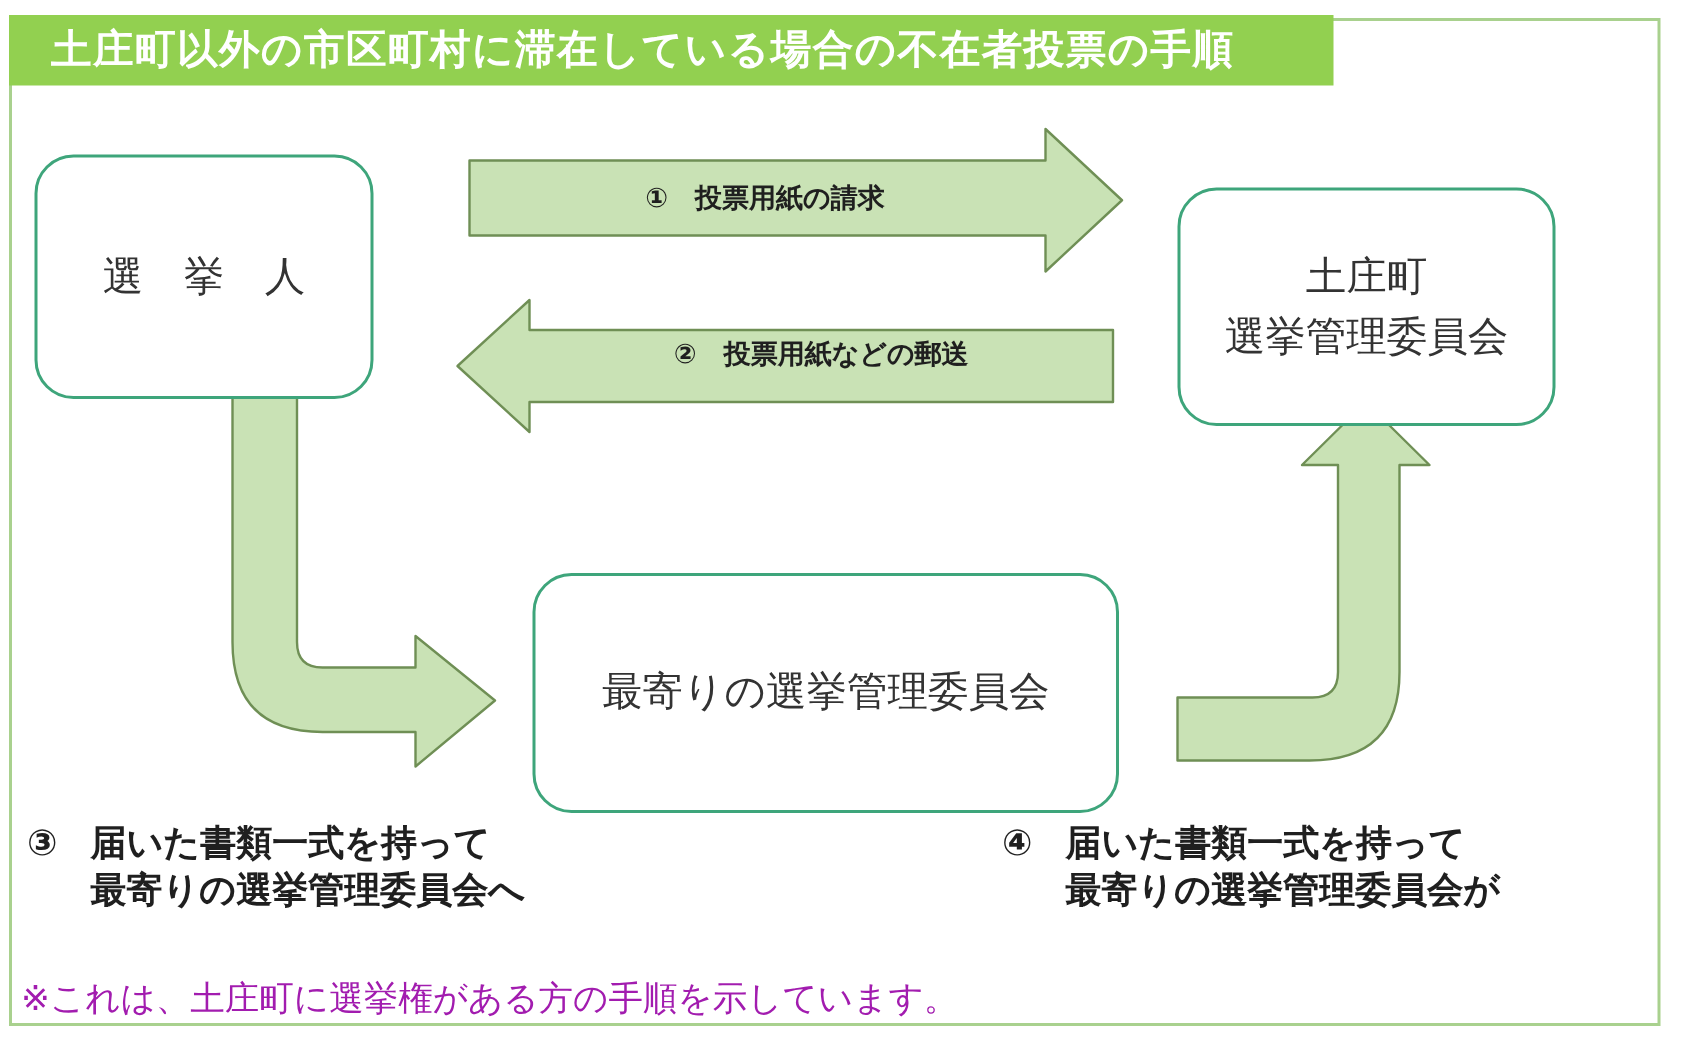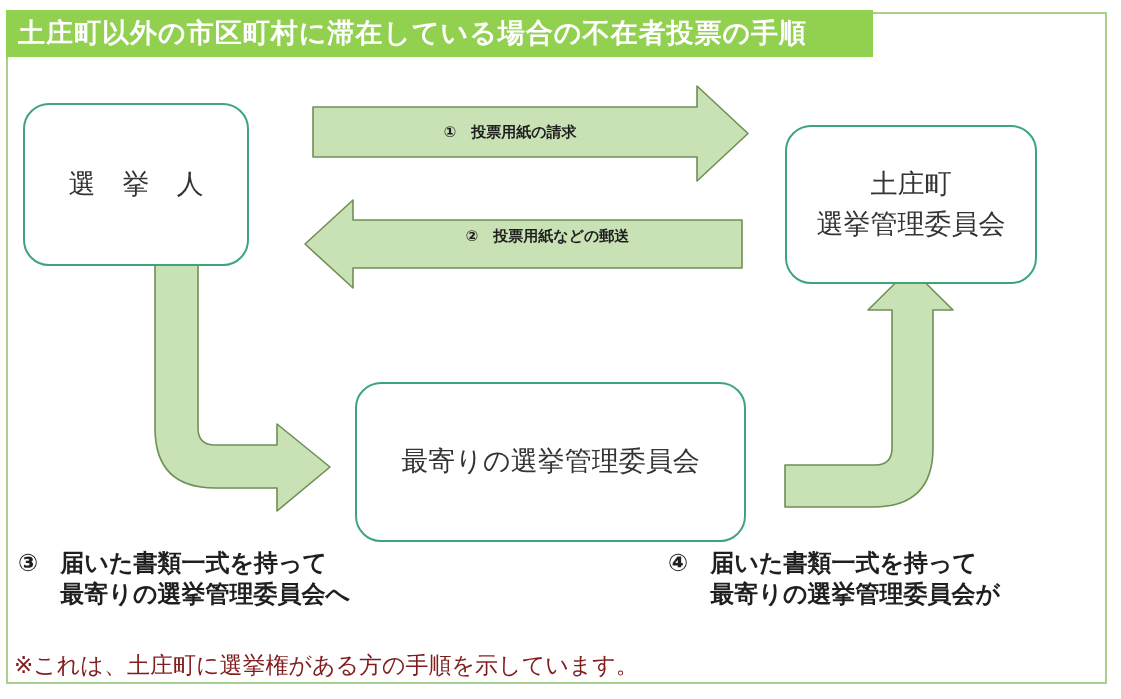--- a/index.html
+++ b/index.html
@@ -17,48 +17,48 @@
     position:relative;width:1121px;height:699px;background:#ffffff;overflow:hidden;
   }
   .outer-border{
     position:absolute;left:6px;top:12px;width:1097px;height:668px;
     border:2px solid var(--outer-border);
   }
   .title-bar{
     position:absolute;left:6px;top:10px;width:855px;height:47px;
     background:var(--title-bg);color:var(--title-text);
     font-size:27px;font-weight:bold;line-height:47px;
-    padding-left:12px;letter-spacing:1px;white-space:nowrap;
+    padding-left:28px;letter-spacing:1px;white-space:nowrap;
   }
   .arrows-layer{position:absolute;left:0;top:0;width:1121px;height:699px;}
   .arrow-shape{fill:var(--arrow-fill);stroke:var(--arrow-stroke);stroke-width:1.6px;stroke-linejoin:round;}
   .node-box{
     position:absolute;background:#ffffff;border:2px solid var(--box-border);
     border-radius:26px;display:flex;flex-direction:column;align-items:center;justify-content:center;
     color:#333333;font-size:27px;font-weight:400;text-align:center;line-height:1.45;
   }
   .box-elector{left:23px;top:103px;width:222px;height:159px;text-align:right;}
   .box-tonosho{left:785px;top:125px;width:248px;height:155px;}
   .box-nearest{left:355px;top:382px;width:387px;height:156px;}
   .arrow-label{
     position:absolute;display:flex;align-items:center;justify-content:center;
-    color:var(--text-dark);font-size:15px;font-weight:bold;white-space:nowrap;
+    color:var(--text-dark);font-size:18px;font-weight:bold;white-space:nowrap;
   }
   .label-step1{left:330px;top:107px;width:360px;height:50px;}
   .label-step2{left:360px;top:220px;width:375px;height:32px;}
   .step-note{
     position:absolute;display:flex;align-items:flex-start;
     color:var(--text-dark);font-size:24px;font-weight:bold;line-height:31px;white-space:nowrap;
   }
   .step-note .num{margin-right:22px;}
   .step3{left:18px;top:547px;}
   .step4{left:668px;top:547px;}
   .footnote{
     position:absolute;left:14px;top:650px;
-    color:#7f1d1d;font-size:23px;font-weight:400;white-space:nowrap;
+    color:#a21caf;font-size:23px;font-weight:400;white-space:nowrap;
   }
 </style>
 </head>
 <body>
 
 <div class="canvas">
 
   <div class="outer-border"></div>
 
   <div class="title-bar">土庄町以外の市区町村に滞在している場合の不在者投票の手順</div>

